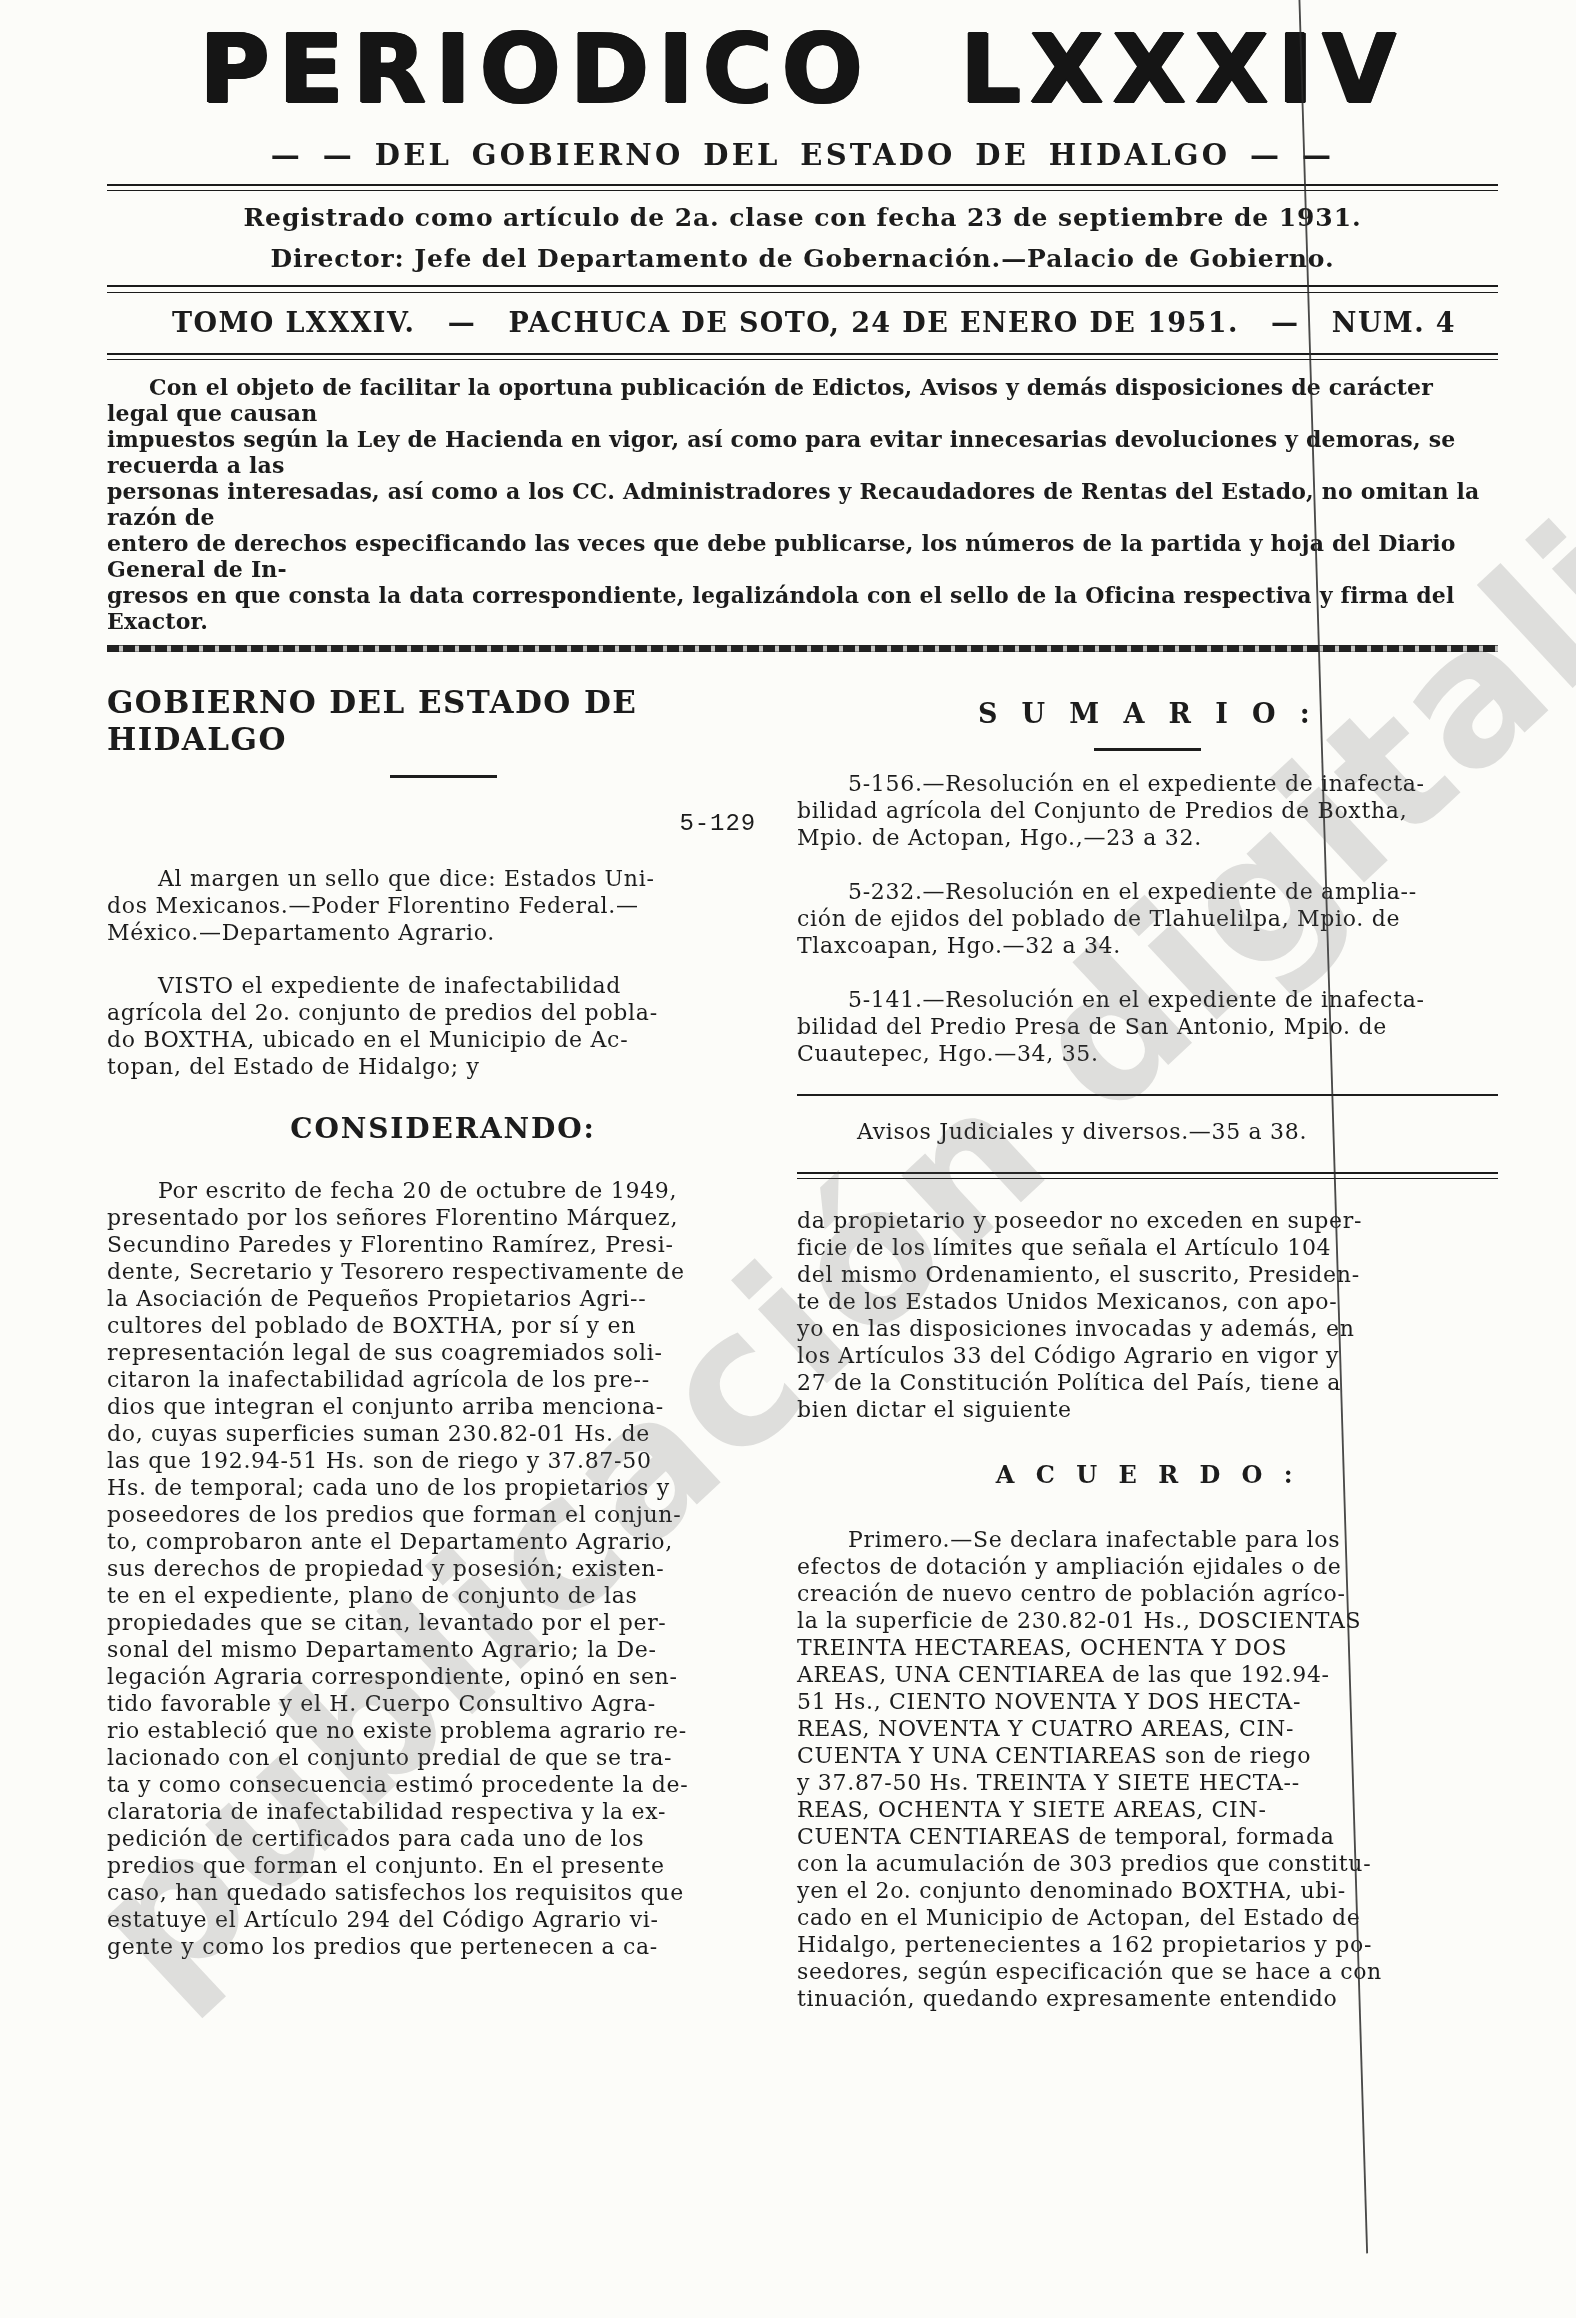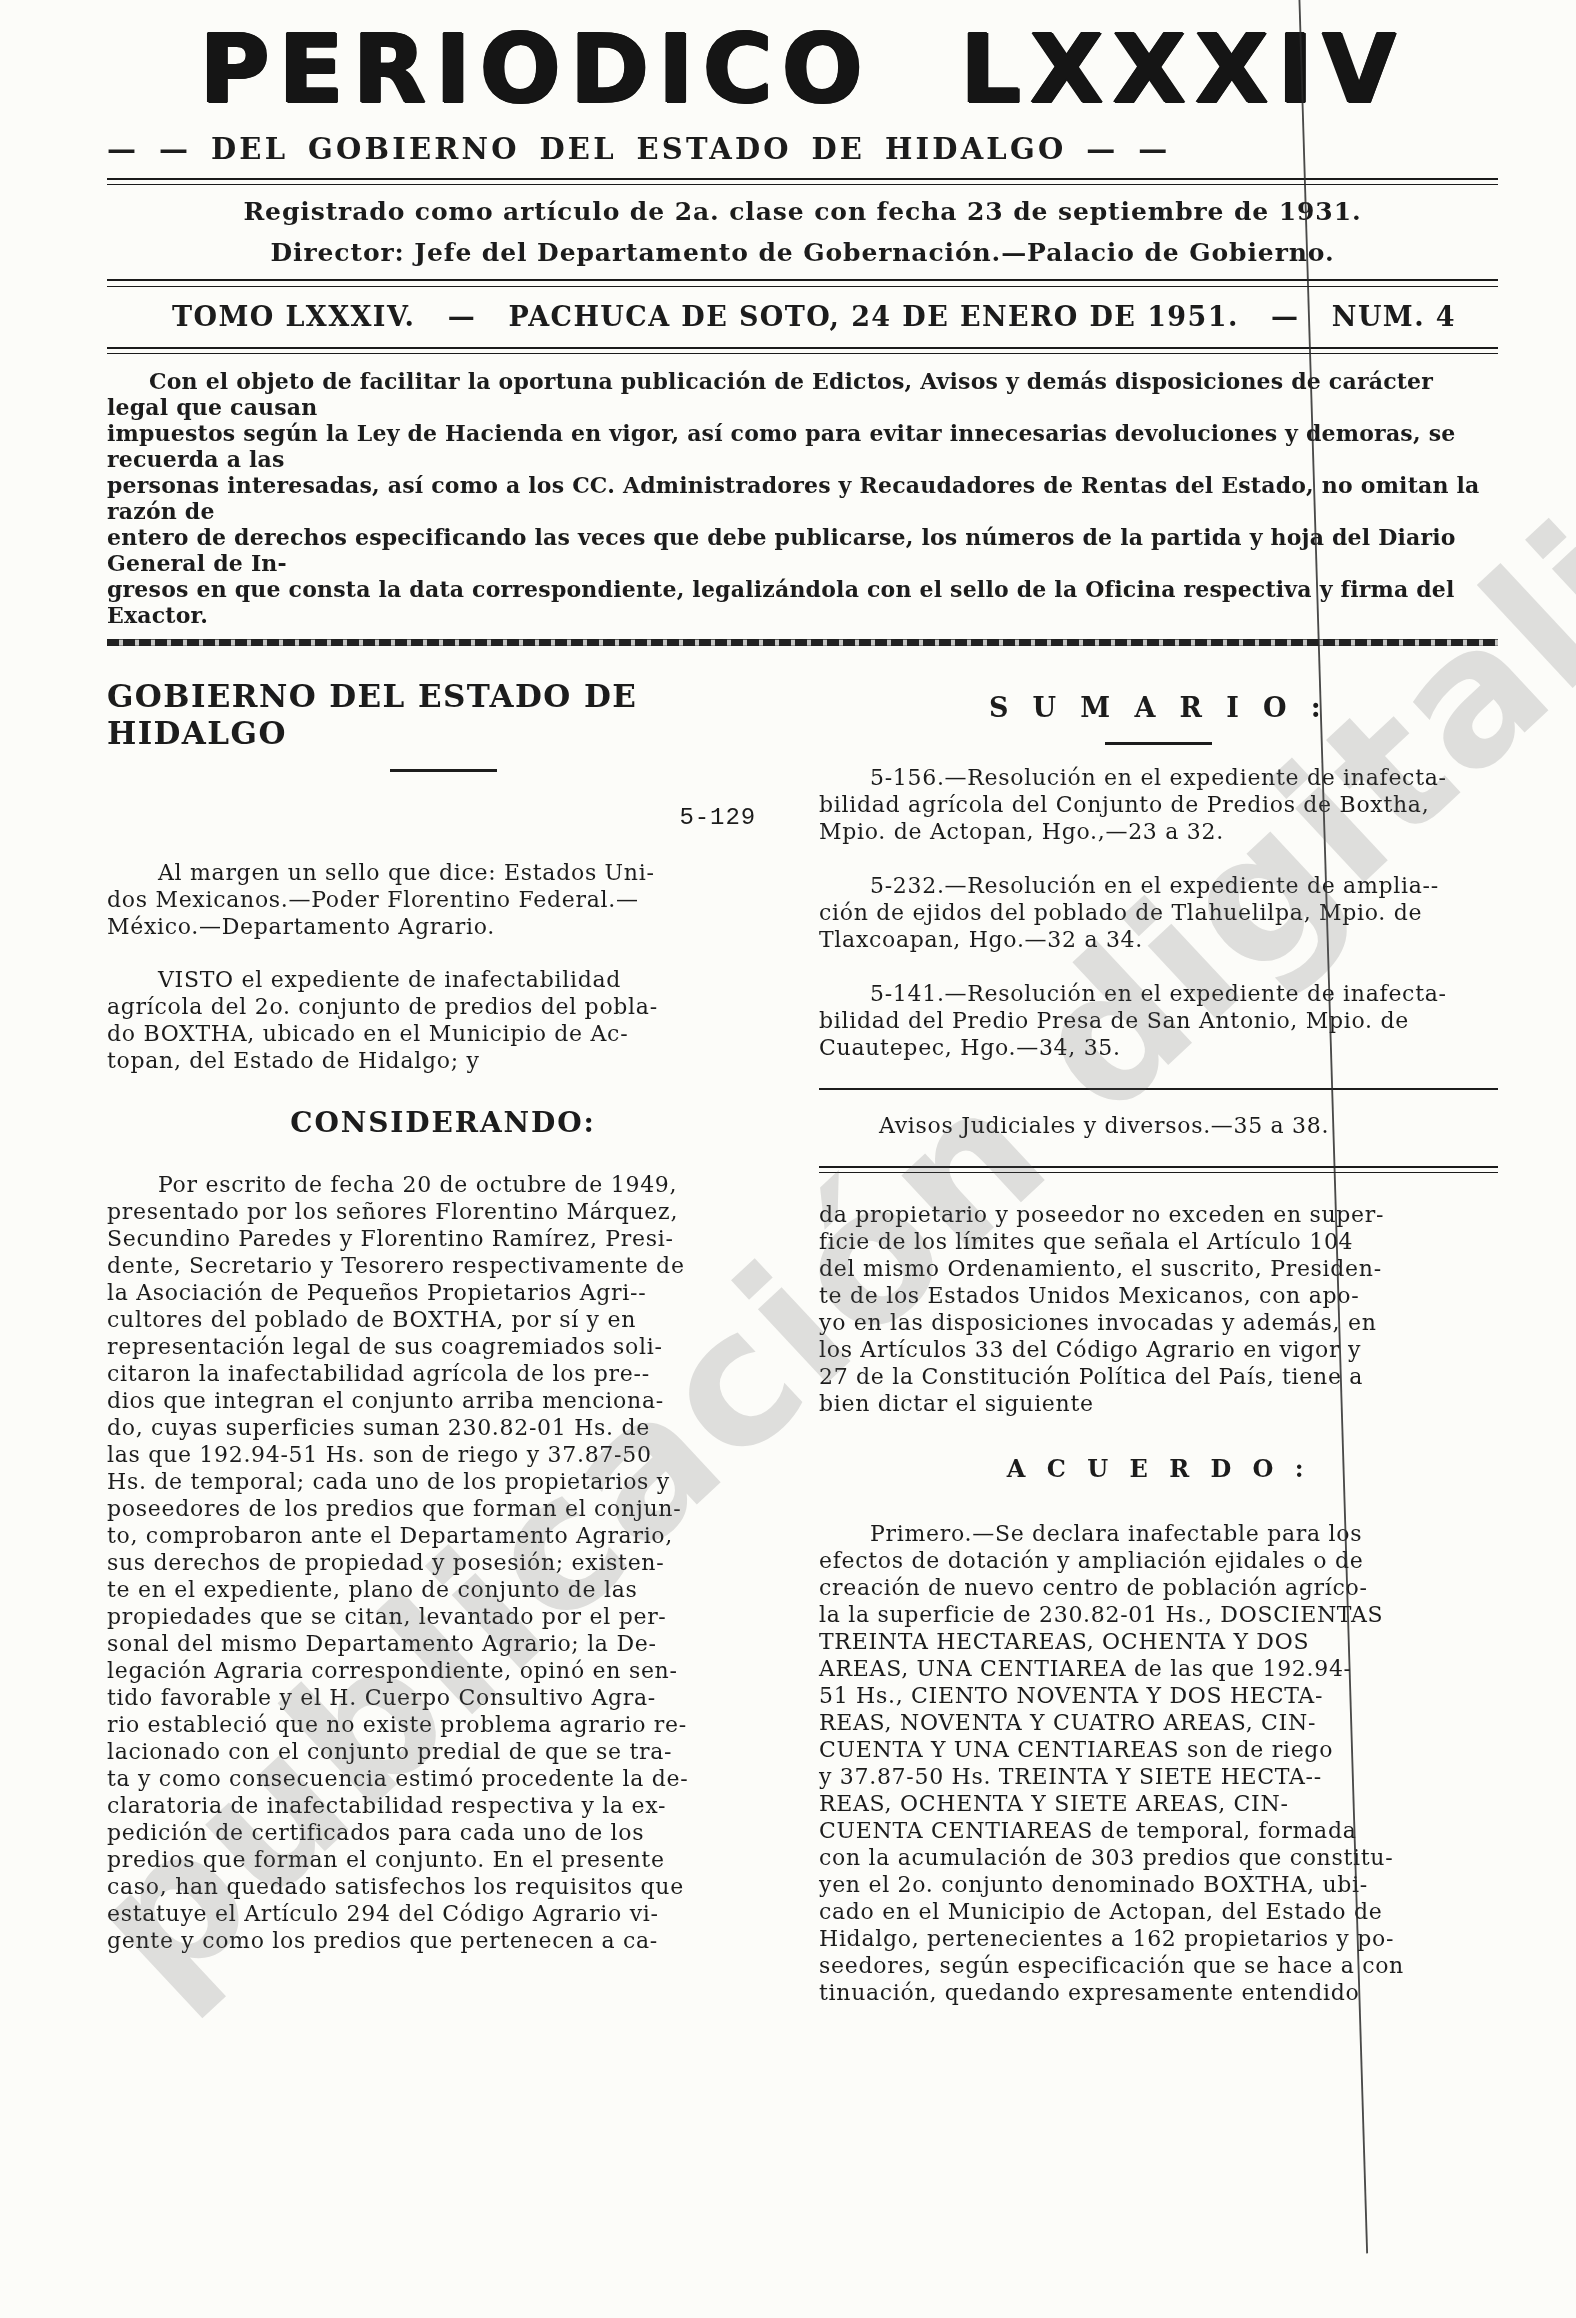--- a/index.html
+++ b/index.html
@@ -36,22 +36,22 @@
     font-weight:bold;
     font-size:95px;
     line-height:1.0;
     letter-spacing:9.3px;
     word-spacing:46px;
     color:#151515;
     text-shadow:1.4px 0 0 currentColor,-1.4px 0 0 currentColor,0 1.4px 0 currentColor,
                 0 -1.4px 0 currentColor,0.9px 0.9px 0 currentColor,-0.9px -0.9px 0 currentColor;
   }
   .subtitle{
-    margin-top:15px;
-    text-align:left;
+    margin-top:21px;
+    text-align:center;
     font-weight:bold;
     font-size:29px;
     letter-spacing:3.2px;
     word-spacing:6.5px;
   }
   .rule2{height:4.2px;border-top:2.8px solid #1b1b1b;border-bottom:1.4px solid #1b1b1b;margin:12px 0;}
   .reg-line{
     text-align:center;
     font-weight:bold;
     font-size:25px;
@@ -80,21 +80,21 @@
     height:4.6px;
     margin:4.6px 0 0 0;
     background:repeating-linear-gradient(90deg,#222 0 12px,rgba(34,34,34,.25) 12px 16px);
     border-top:0.9px solid rgba(30,30,30,.65);
     border-bottom:0.9px solid rgba(30,30,30,.35);
   }
   
   .columns{
     position:relative;z-index:1;
     display:flex;
-    gap:40px;
+    gap:18px;
     padding:32px 79px 0 107px;
     align-items:flex-start;
   }
   .col{min-width:0;}
   .col.left{width:672px;flex:0 0 auto;}
   .col.right{flex:1 1 auto;}
   .gov-heading{
     font-size:31px;
     font-weight:bold;
     letter-spacing:1.4px;

